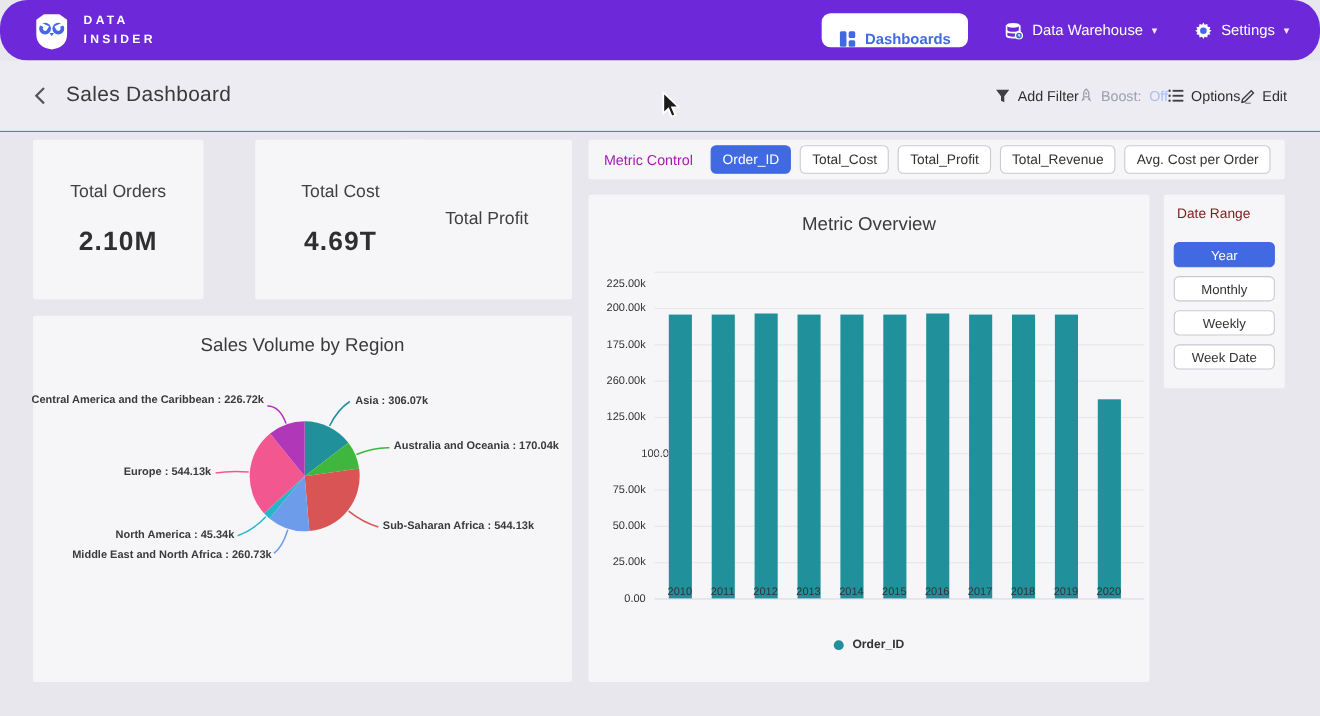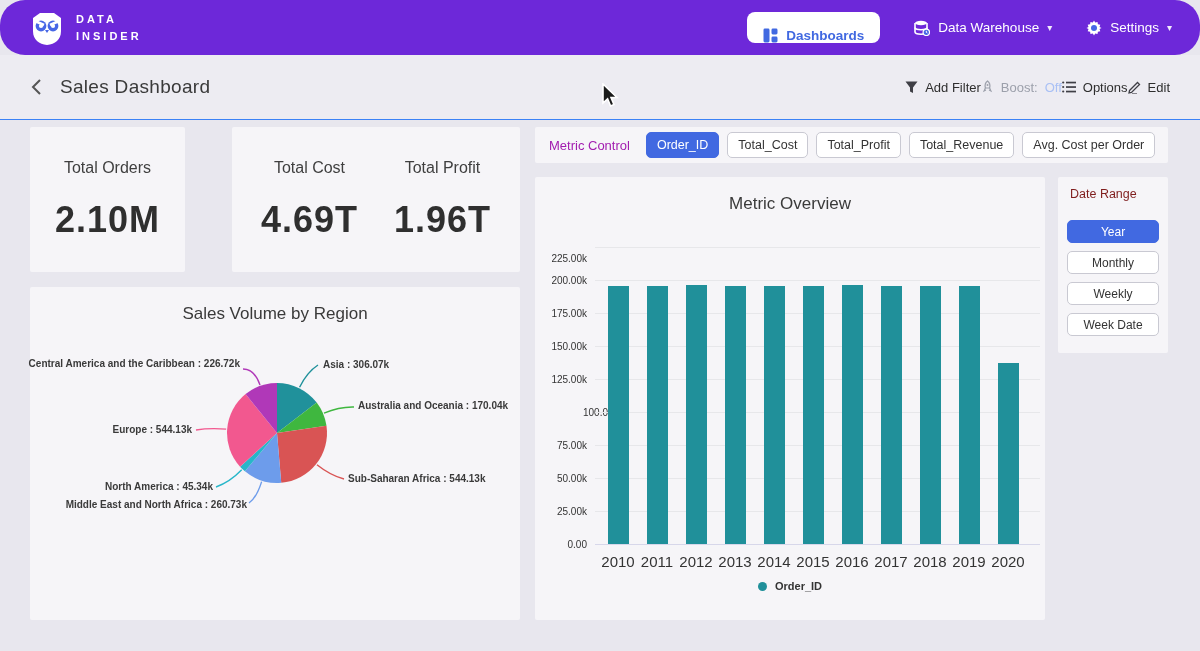--- a/index.html
+++ b/index.html
@@ -25,21 +25,21 @@
   .page-title { font-size:19px; color:#3a3a3a; font-weight:500; letter-spacing:.3px; }
   .ph-actions { display:flex; align-items:center; }
   .action { display:flex; align-items:center; gap:7px; font-size:13px; color:#2e2e2e; font-weight:500; cursor:pointer; }
   .action.muted { color:#9ca0ab; cursor:default; }
   .boost-off { color:#a9c0f5; }
 
   
   .card { position:absolute; background:#f6f5f8; border-radius:2px; }
   .kpi { width:155px; height:145px; top:127px; display:flex; flex-direction:column; align-items:center; justify-content:center; gap:22px; }
   .kpi-label { font-size:16px; color:#3f3f3f; font-weight:500; }
-  .kpi-value { font-size:36px; font-weight:bold; color:#2f2f2f; letter-spacing:1px; }
+  .kpi-value { font-size:24px; font-weight:bold; color:#2f2f2f; letter-spacing:1px; }
 
   
   .metric-bar { left:535px; top:127px; width:633px; height:36px; display:flex; align-items:center; gap:8px; padding:0 14px; }
   .metric-label { font-size:13px; color:#a21caf; margin-right:8px; white-space:nowrap; }
   .chip { background:#fff; border:1px solid #c9c9d2; border-radius:5px; font-size:12.5px; color:#333;
           padding:5px 10px; cursor:pointer; white-space:nowrap; }
   .chip-sel { background:#4169e1; border-color:#4169e1; color:#fff; }
 
   
   .pie-card { left:30px; top:287px; width:490px; height:333px; }
@@ -55,21 +55,21 @@
   .pl-6 { right:280px; top:71px; text-align:right; }
   .dot { width:9px; height:9px; border-radius:50%; flex:none; }
 
   
   .bar-card { left:535px; top:177px; width:510px; height:443px; }
   .bar-plot { position:absolute; left:60px; top:60px; width:445px; height:307px; }
   .gridline { position:absolute; left:0; width:445px; height:1px; background:#e7e7ea; }
   .gridline.zero { background:#d7d7ea; }
   .bar { position:absolute; bottom:0; width:21px; background:#20909a; }
   .ytick { position:absolute; width:52px; text-align:right; font-size:10px; color:#333; left:0; }
-  .xtick { position:absolute; top:376px; width:40px; text-align:center; font-size:15px; color:#333; }
+  .xtick { position:absolute; top:356px; width:40px; text-align:center; font-size:10px; color:#333; }
   .bar-legend { position:absolute; left:0; top:403px; width:510px; display:flex; justify-content:center; align-items:center; gap:8px;
                 font-size:11px; font-weight:bold; color:#333; }
 
   
   .date-card { left:1058px; top:177px; width:110px; height:176px; padding:10px 9px; }
   .dr-label { font-size:12.5px; color:#7f1d1d; margin-bottom:19px; padding-left:3px; }
   .dr-btn { width:92px; height:23px; margin:0 0 8px 0; background:#fff; border:1px solid #c9c9d2; border-radius:5px;
             font-size:12px; color:#333; display:flex; align-items:center; justify-content:center; cursor:pointer;
             font-family:"Liberation Sans", sans-serif; }
   .dr-sel { background:#4169e1; border-color:#4169e1; color:#fff; }
@@ -192,21 +192,20 @@
 <div class="card kpi" style="left:30px;">
   <div class="kpi-label">Total Orders</div>
   <div class="kpi-value">2.10M</div>
 </div>
 <div class="card kpi" style="left:199px;margin-left:33px;">
   <div class="kpi-label">Total Cost</div>
   <div class="kpi-value">4.69T</div>
 </div>
 <div class="card kpi" style="left:365px;">
   <div class="kpi-label">Total Profit</div>
-  <div class="kpi-value">1.96T</div>
 </div>
 
 <div class="card metric-bar">
   <span class="metric-label">Metric Control</span>
   <div style="display:flex; gap:8px;" id="metric-options">
       <div class="chip chip-sel">Order_ID</div>
       <div class="chip">Total_Cost</div>
       <div class="chip">Total_Profit</div>
       <div class="chip">Total_Revenue</div>
       <div class="chip">Avg. Cost per Order</div>
@@ -240,21 +239,21 @@
   <span class="plabel pl-6">Central America and the Caribbean : 226.72k</span>
 
 </div>
 
 <div class="card bar-card">
   <div class="chart-title">Metric Overview</div>
   <div id="yticks">
       <div class="ytick" style="top: 76px;">225.00k</div>
       <div class="ytick" style="top: 98px;">200.00k</div>
       <div class="ytick" style="top: 131px;">175.00k</div>
-      <div class="ytick" style="top: 164px;">150.00k</div>
+      <div class="ytick" style="top: 164px;">260.00k</div>
       <div class="ytick" style="top: 197px;">125.00k</div>
       <div class="ytick" style="top: 230px; padding-left: 48px;">100.00k</div>
       <div class="ytick" style="top: 263px;">75.00k</div>
       <div class="ytick" style="top: 296px;">50.00k</div>
       <div class="ytick" style="top: 329px;">25.00k</div>
       <div class="ytick" style="top: 362px;">0.00</div>
     </div>
   <div class="bar-plot" id="bar-plot">
       <div class="gridline" style="top: 10px;"></div>
       <div class="gridline" style="top: 43px;"></div>

